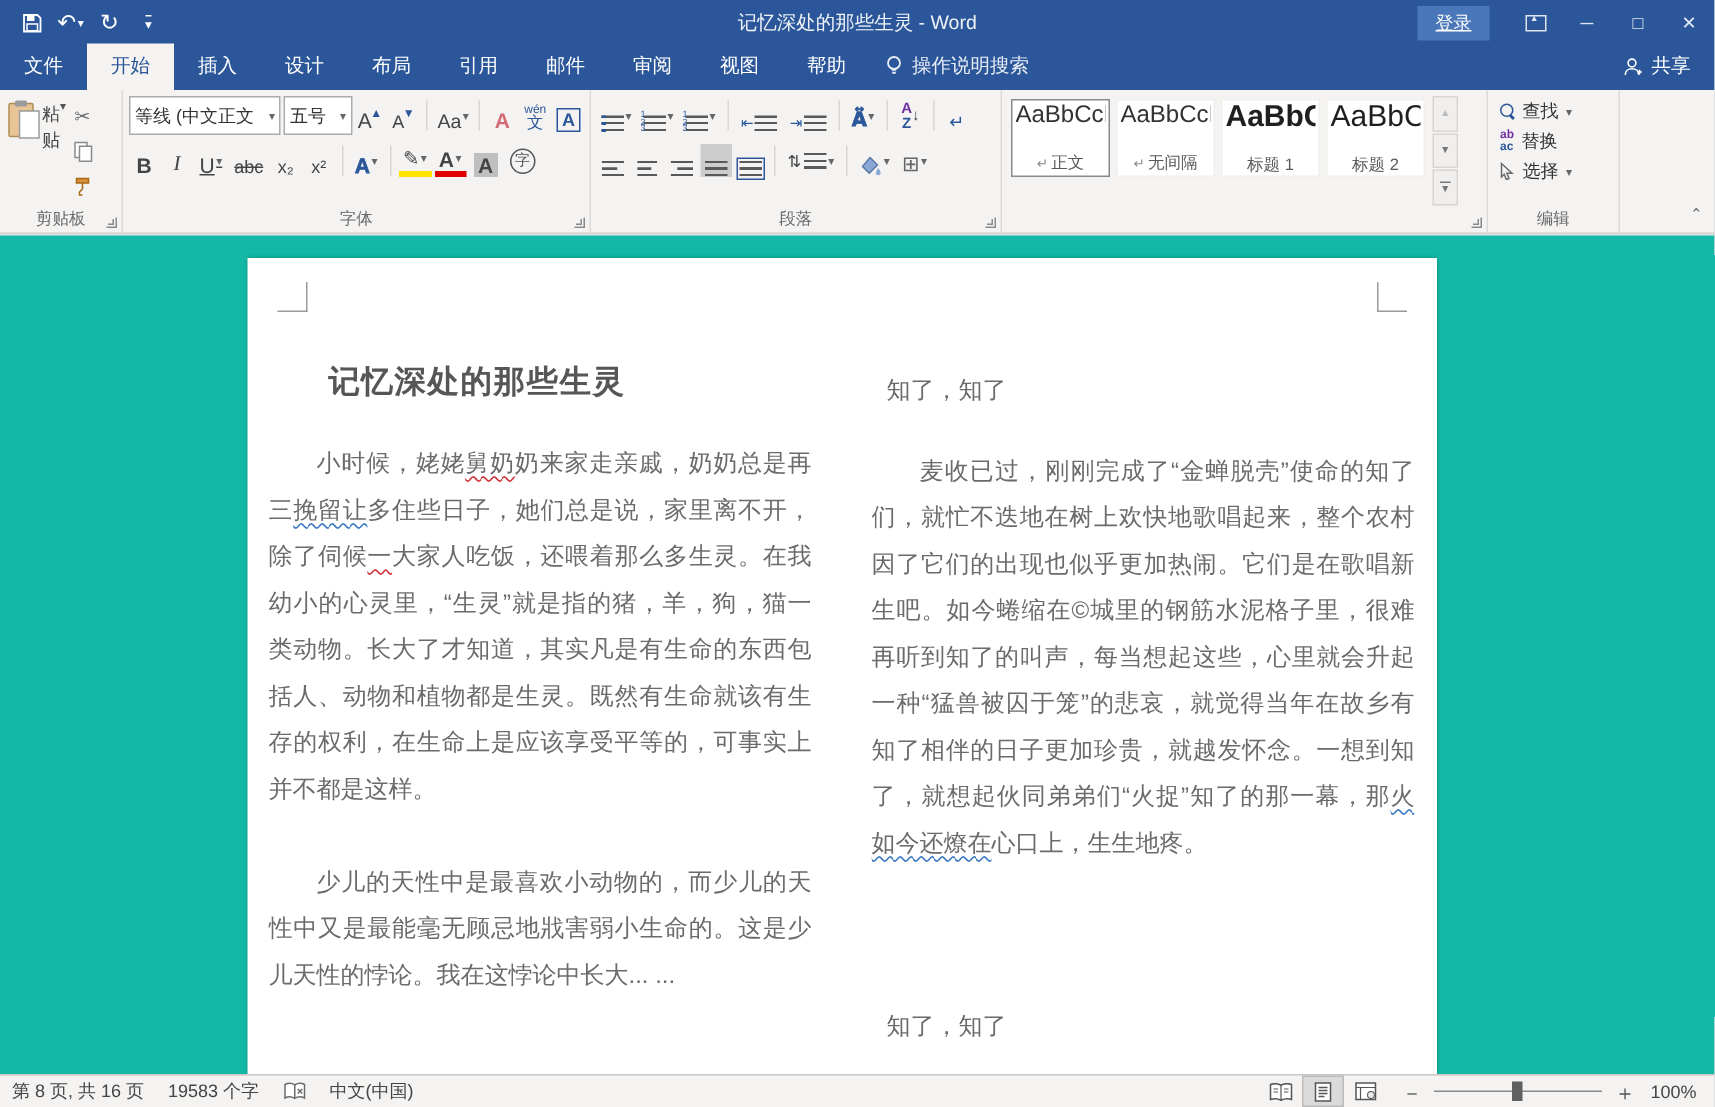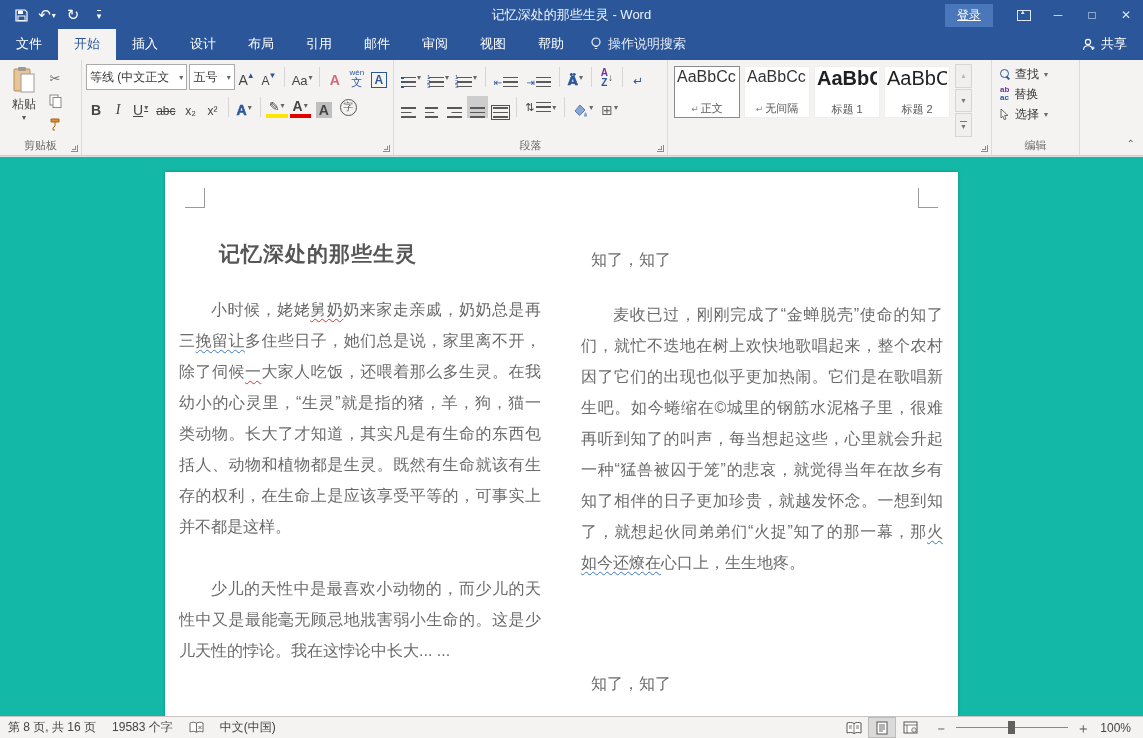--- a/index.html
+++ b/index.html
@@ -30,21 +30,21 @@
 
   
   .ribbon { position:absolute; top:60px; left:0; right:0; height:96px; background:#f4f3f2; border-bottom:1px solid #d0cecc; display:flex; }
   .rgroup { position:relative; border-right:1px solid #dddbd9; padding:4px 4px 18px 4px; }
   .rlabel { position:absolute; bottom:2px; left:0; right:0; text-align:center; font-size:11px; color:#6a6a6a; }
   .launcher { position:absolute; right:3px; bottom:3px; width:7px; height:7px; border-right:1px solid #8a8a8a; border-bottom:1px solid #8a8a8a; }
   .launcher:before { content:""; position:absolute; right:1px; bottom:1px; width:3px; height:3px; border-right:1px solid #8a8a8a; border-bottom:1px solid #8a8a8a; }
 
   
   .g-clip { width:82px; display:flex; }
-  .paste-big { width:40px; display:flex; flex-direction:column; align-items:center; padding-top:2px; }
+  .paste-big { width:40px; display:flex; flex-direction:row; padding-top:2px; }
   .paste-label { font-size:12px; color:#444; margin-top:2px; }
   .paste-caret { font-size:8px; color:#555; }
   .clip-col { display:flex; flex-direction:column; gap:3px; padding-top:4px; }
   .mini-btn { width:22px; height:20px; display:flex; align-items:center; justify-content:center; font-size:13px; color:#6a6a6a; }
 
   
   .g-font { width:312px; }
   .frow { display:flex; align-items:center; height:26px; gap:2px; }
   .combo { background:#fff; border:1px solid #ababab; height:22px; display:flex; align-items:center; font-size:12px; color:#333; padding:12px 3px; justify-content:space-between; }
   .combo .cv { overflow:hidden; white-space:nowrap; }
@@ -316,20 +316,21 @@
             <span>A</span>
             <span class="caret" style="font-weight:normal">▾</span>
           </div>
         <div class="rbtn">
             <span class="shade-icon">A</span>
           </div>
         <div class="rbtn">
             <span class="enclose">字</span>
           </div>
       </div>
+      <div class="rlabel">字体</div>
       <div class="launcher"></div>
     </div>
 
     <div class="rgroup g-para">
       <div class="frow">
         <div class="rbtn">
             <span class="lines-icon lines-dots"></span>
             <span class="caret">▾</span>
           </div>
         <div class="rbtn">

